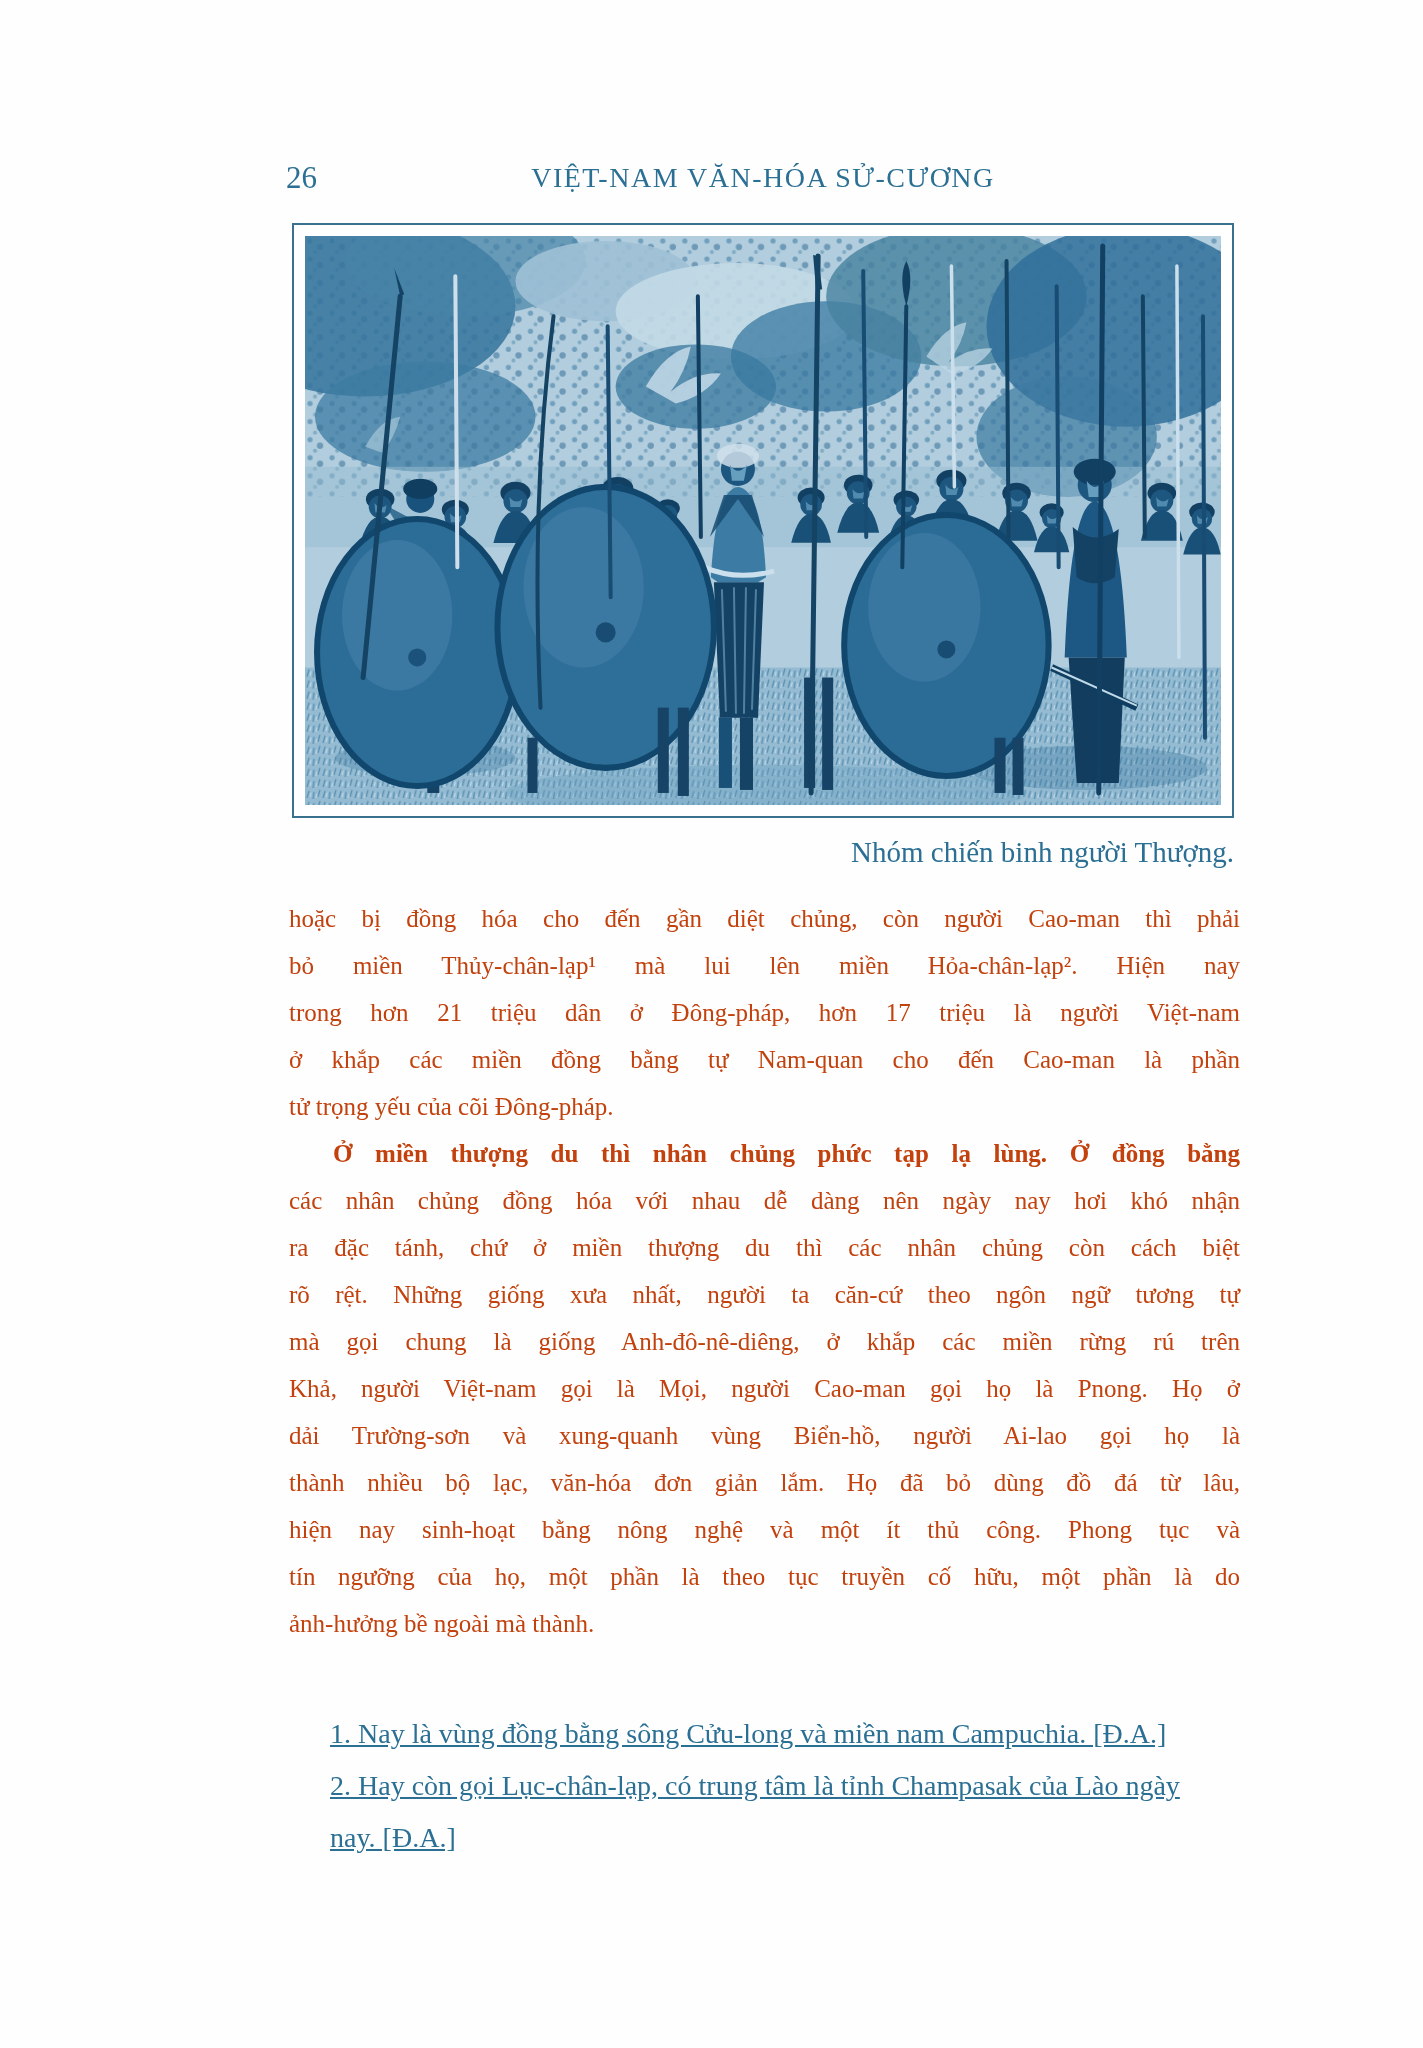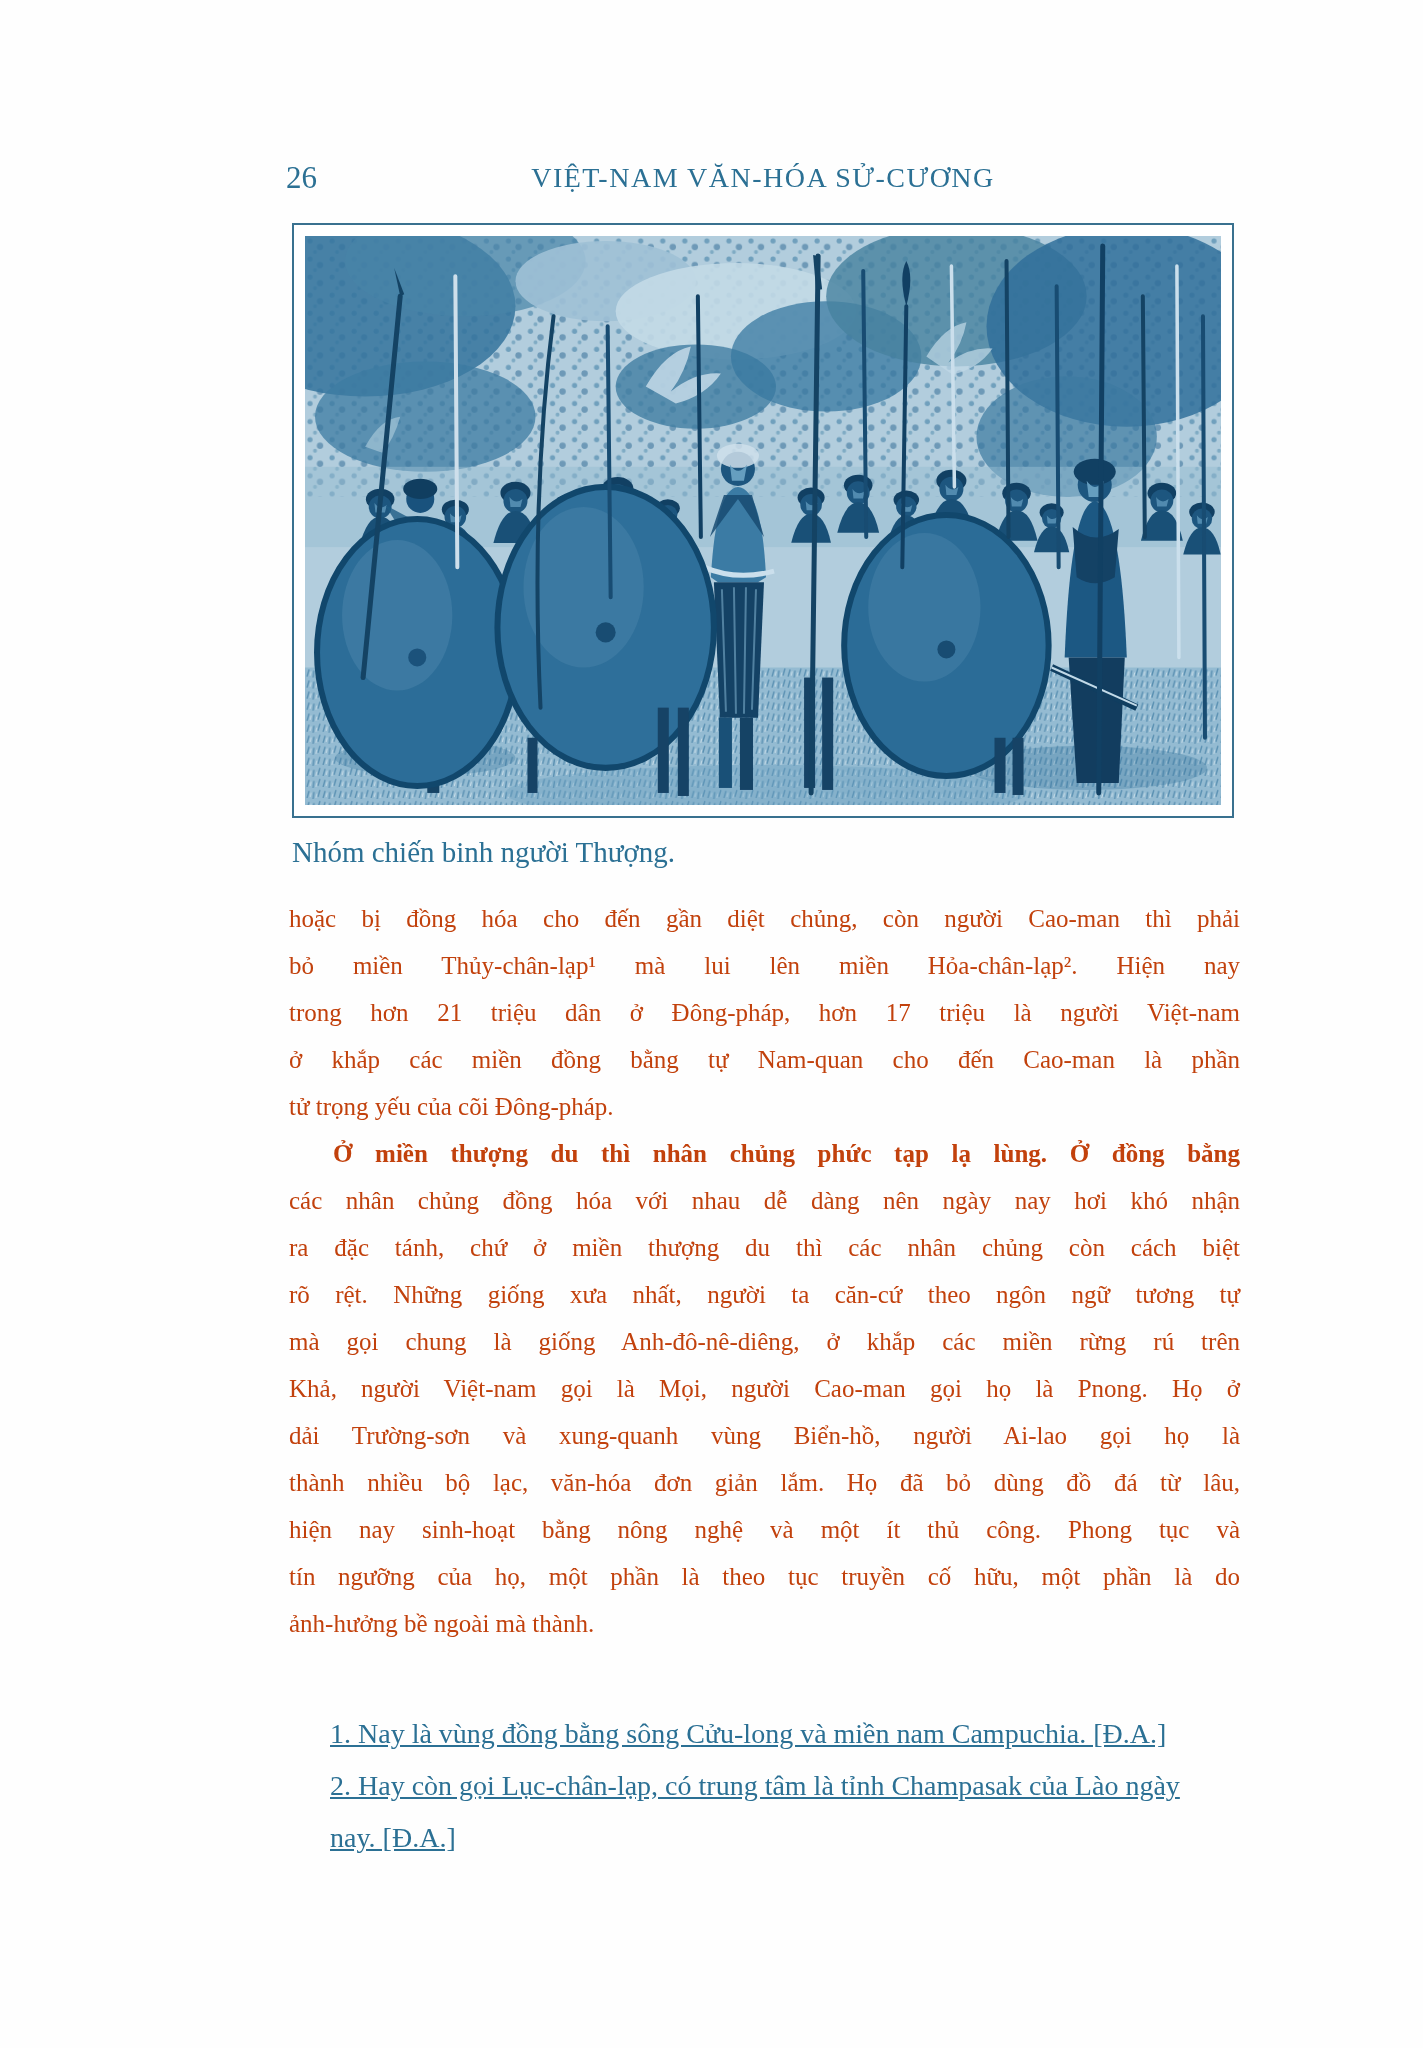--- a/index.html
+++ b/index.html
@@ -26,21 +26,21 @@
     position:absolute;left:292px;top:223px;
     width:942px;height:595px;
     border:2px solid #39718f;
     background:#ffffff;
     box-sizing:border-box;
     padding:11px;
   }
   .photo-frame svg{display:block;width:100%;height:100%;}
   .caption{
     position:absolute;left:292px;top:836px;width:942px;
-    text-align:left;
+    text-align:right;
     font-size:29px;color:#2b7094;
   }
   
   .bodytext{
     position:absolute;left:289px;top:895px;width:951px;
     font-size:25px;color:#c2410c;
   }
   .line{
     height:47px;line-height:47px;
     text-align:justify;

